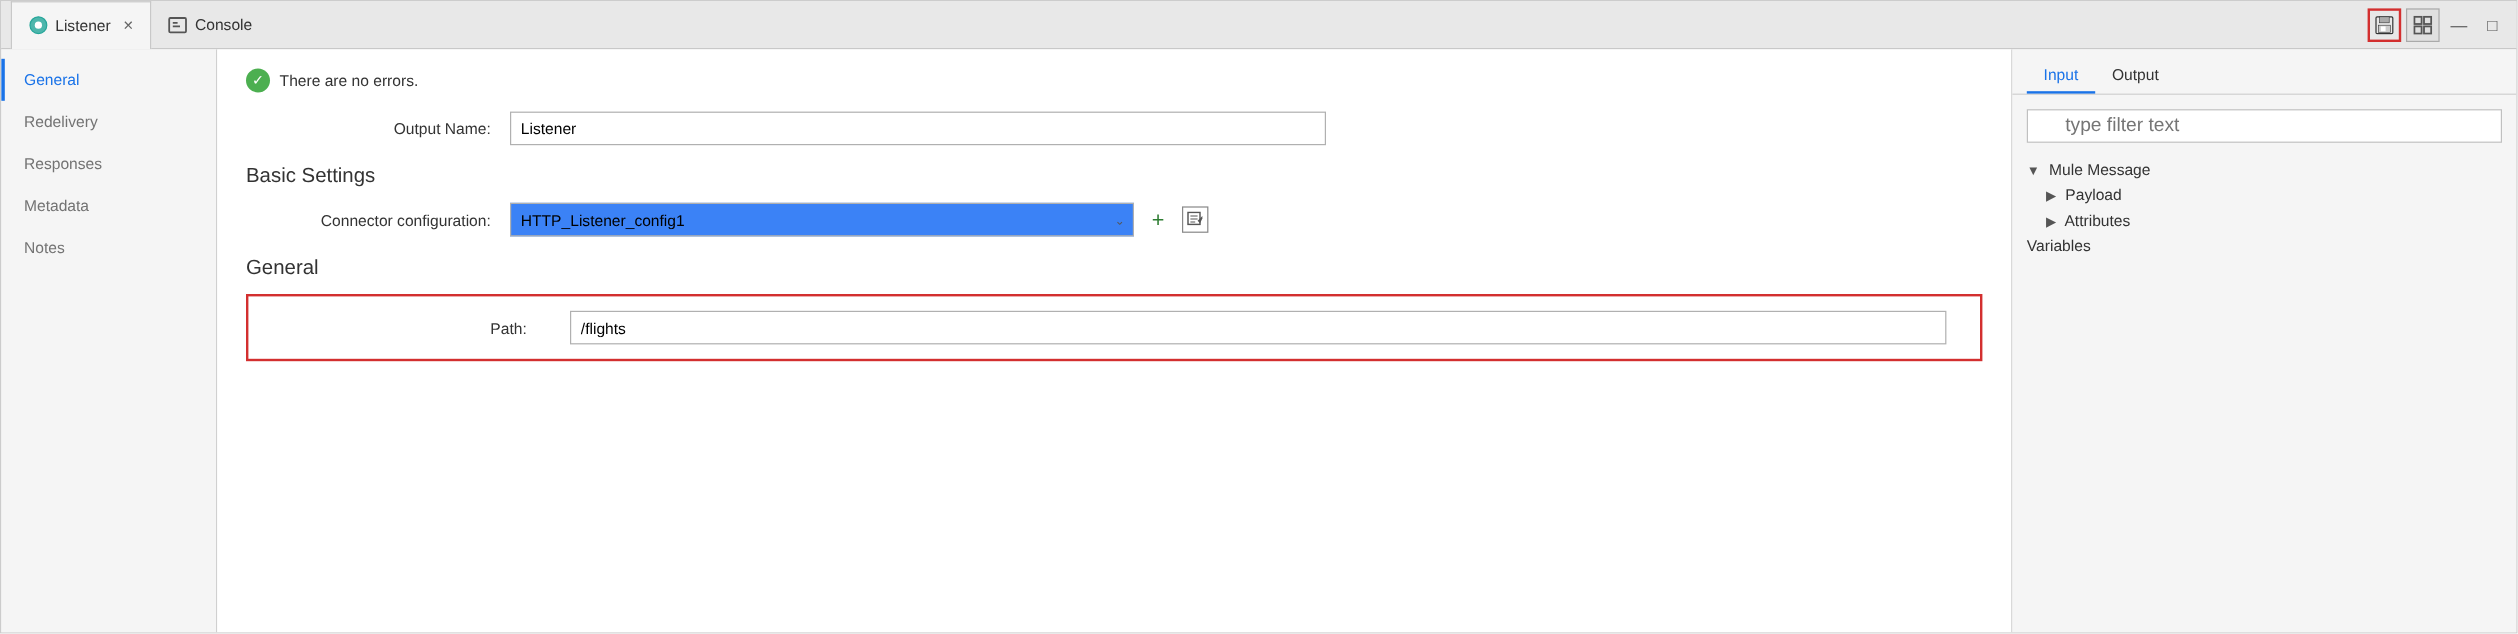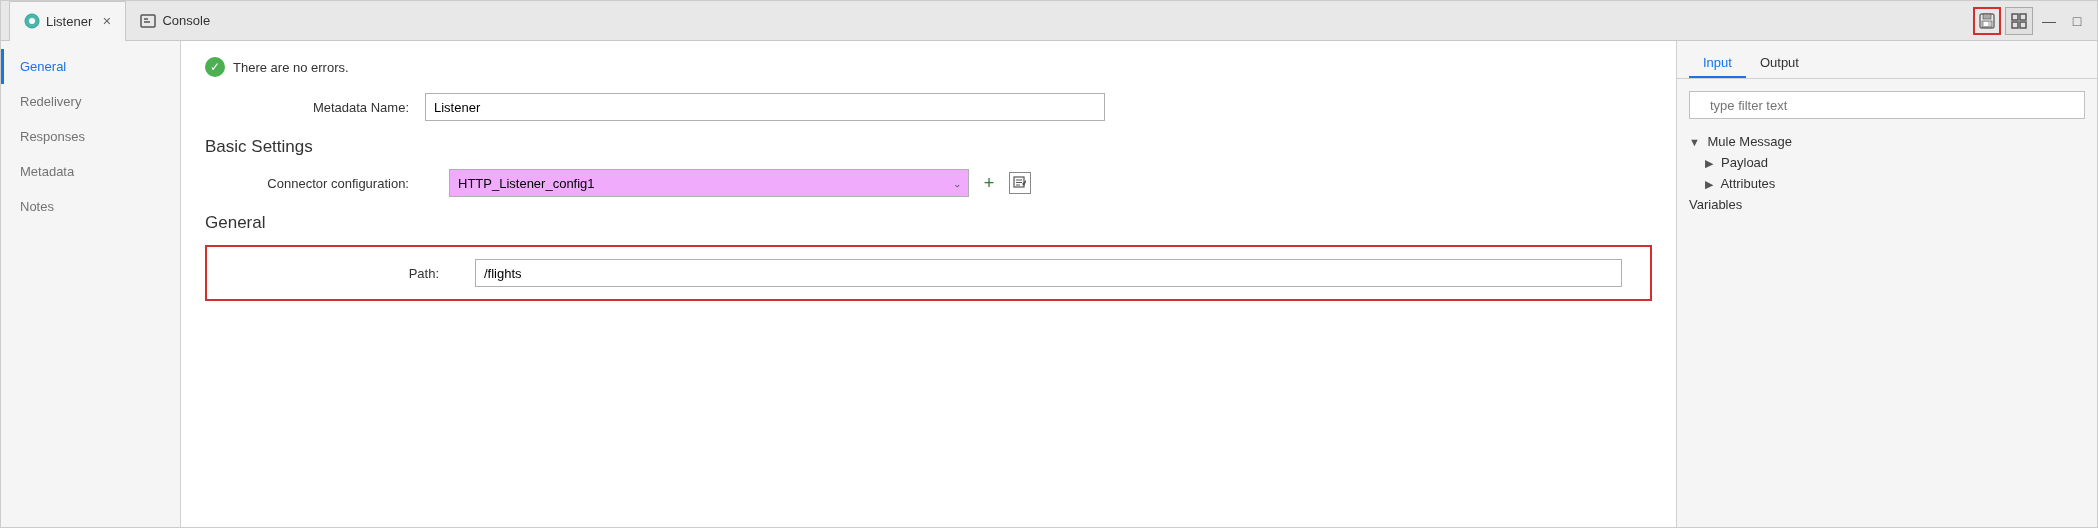--- a/index.html
+++ b/index.html
@@ -216,25 +216,24 @@
       align-items: center;
       gap: 8px;
     }
 
     .connector-select {
       width: 520px;
       height: 28px;
       border: 1px solid #b0b0b0;
       padding: 4px 8px;
       font-size: 13px;
-      background: #f0abfc;
+      background: #3b82f6;
       appearance: none;
       -webkit-appearance: none;
       cursor: pointer;
-      margin-left: 24px;
     }
 
     .select-wrapper {
       position: relative;
       display: inline-block;
     }
 
     .select-wrapper::after {
       content: '⌃';
       position: absolute;
@@ -314,22 +313,22 @@
 
     .search-box-wrapper {
       padding: 4px 12px;
       margin-bottom: 8px;
     }
 
     .search-box {
       width: 100%;
       height: 28px;
       border: 1px solid #c0c0c0;
-      padding: 4px 8px 4px 20px;
-      font-size: 13px;
+      padding: 4px 8px 4px 31px;
+      font-size: 16px;
       background: #fff;
       outline: none;
       position: relative;
     }
 
     .search-wrapper {
       position: relative;
     }
 
     .search-icon-inside {
@@ -455,21 +454,21 @@
     </div>
 
     <div class="center-content">
 
       <div class="error-banner">
         <div class="check-icon">✓</div>
         <span>There are no errors.</span>
       </div>
 
       <div class="form-row">
-        <div class="form-label">Metadata Name:</div>
+        <div class="form-label">Output Name:</div>
         <input type="text" class="form-input" value="Listener" style="">
       </div>
 
       <div class="section-heading">Basic Settings</div>
 
       <div class="form-row">
         <div class="form-label">Connector configuration:</div>
         <div class="connector-select-wrapper">
           <div class="select-wrapper">
             <select class="connector-select">

